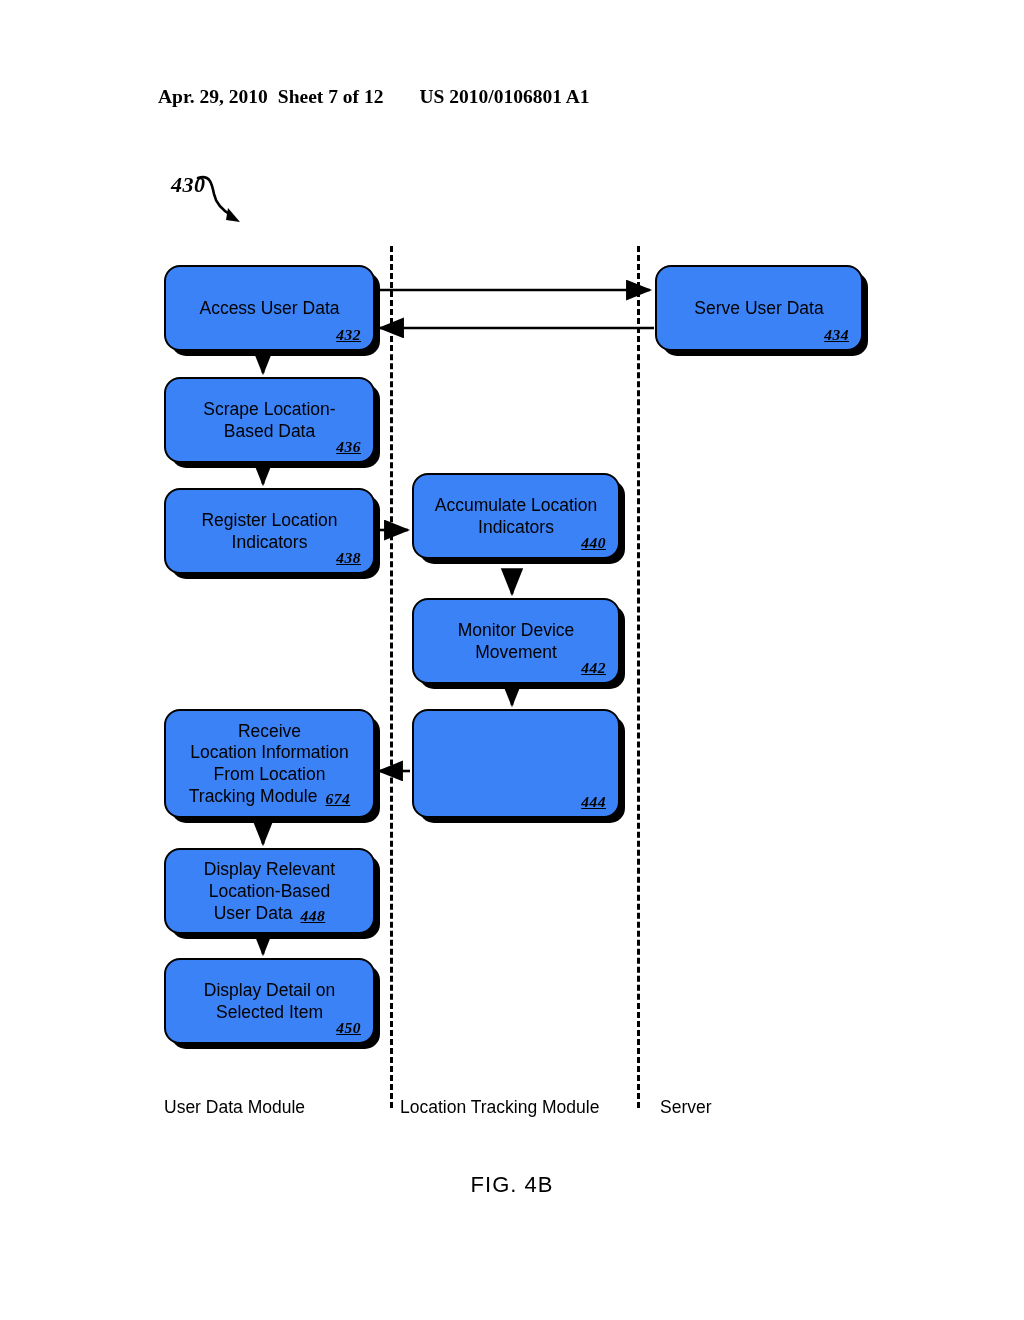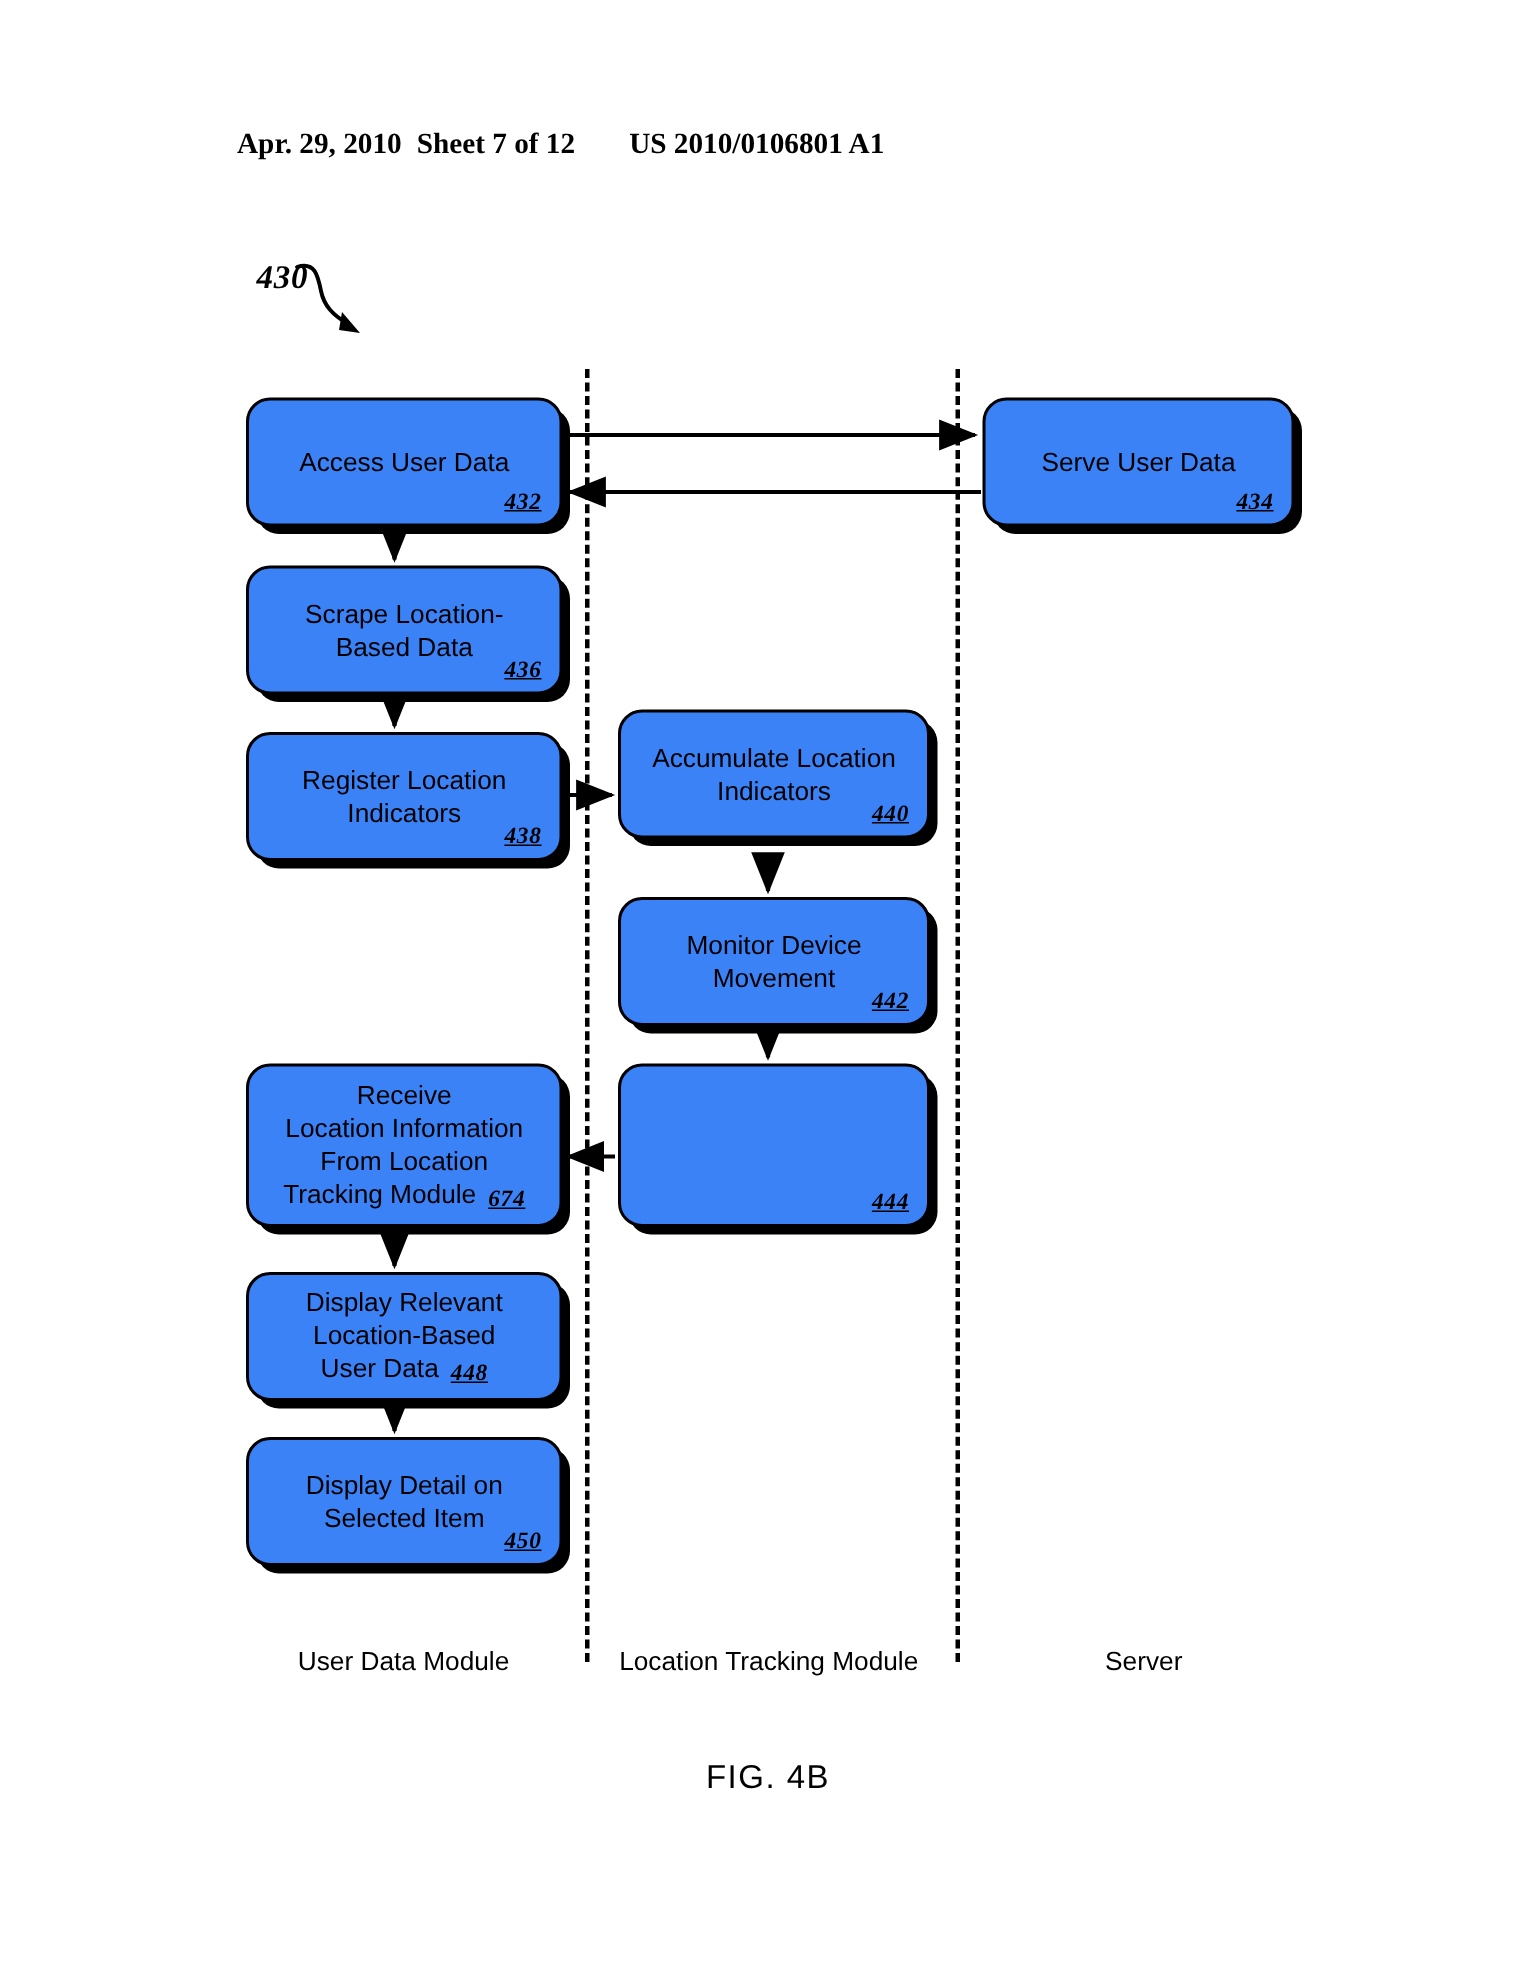--- a/index.html
+++ b/index.html
@@ -72,21 +72,21 @@
     border-left: 3px dashed #000;
   }
   #lane-divider-1 { left: 390px; top: 246px; height: 862px; }
   #lane-divider-2 { left: 637px; top: 246px; height: 862px; }
 
   
   .lane-label {
     position: absolute;
     font-size: 17.5px;
     white-space: nowrap;
-    text-align: center;
+    text-align: left;
   }
   #lane-label-user    { left: 164px; top: 1097px; width: 210px; }
   #lane-label-track   { left: 400px; top: 1097px; width: 225px; }
   #lane-label-server  { left: 660px; top: 1097px; width: 205px; }
 
   
   .node {
     position: absolute;
     box-sizing: border-box;
     border: 2.5px solid #000;

